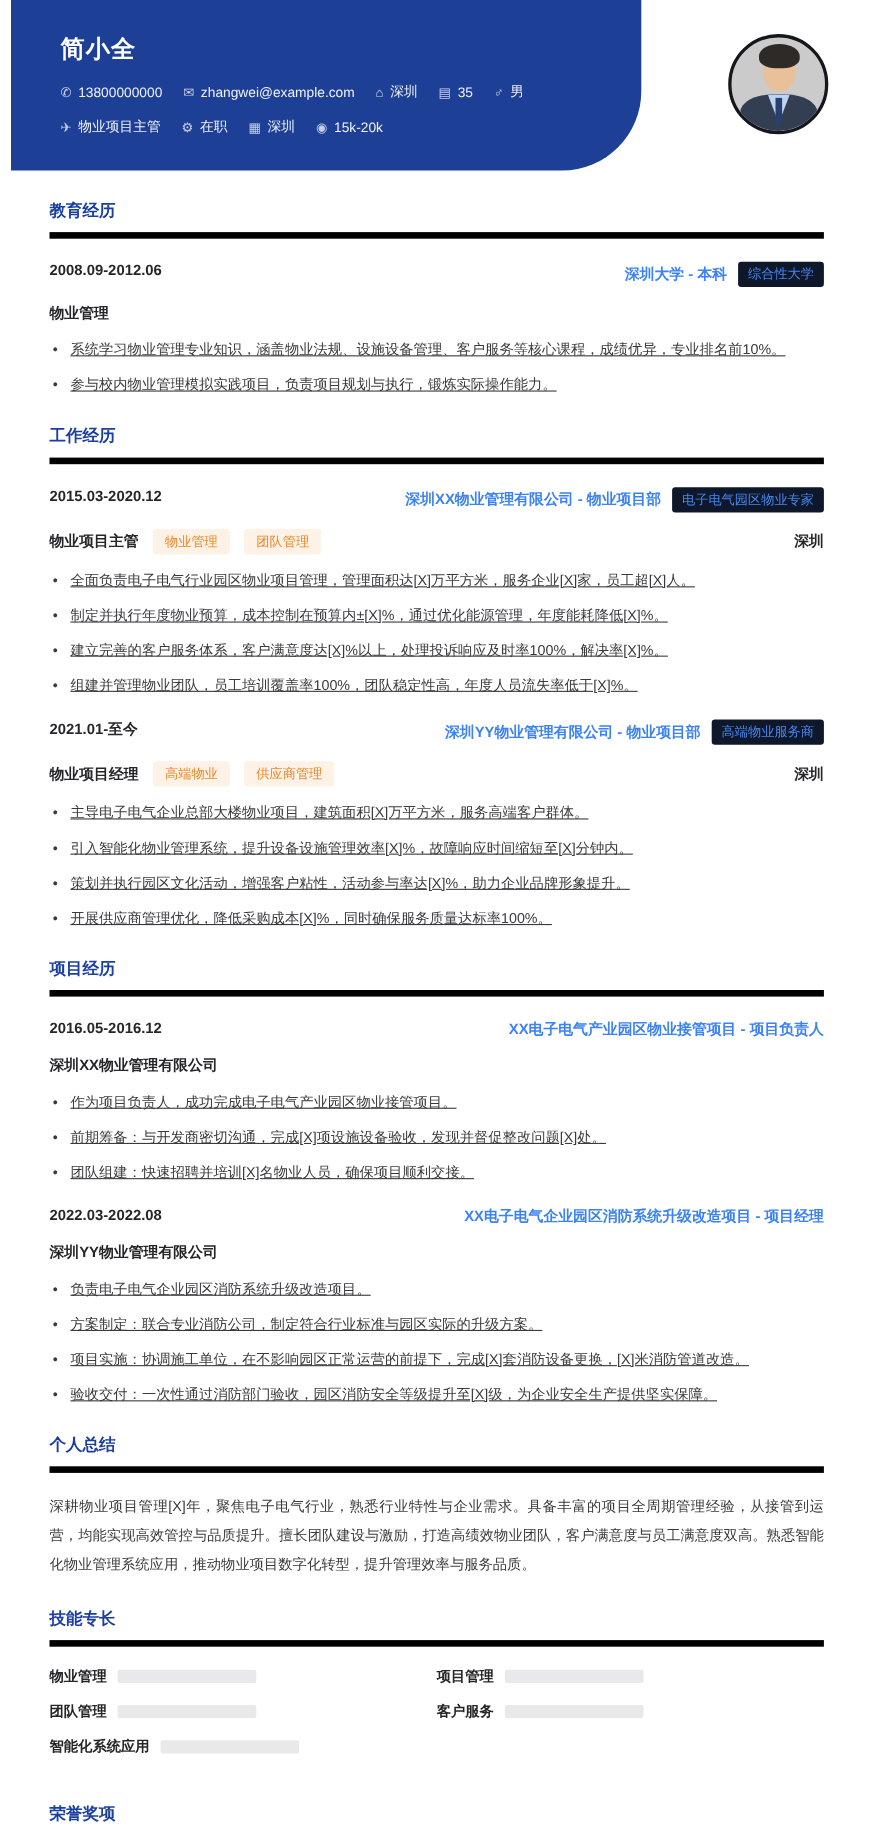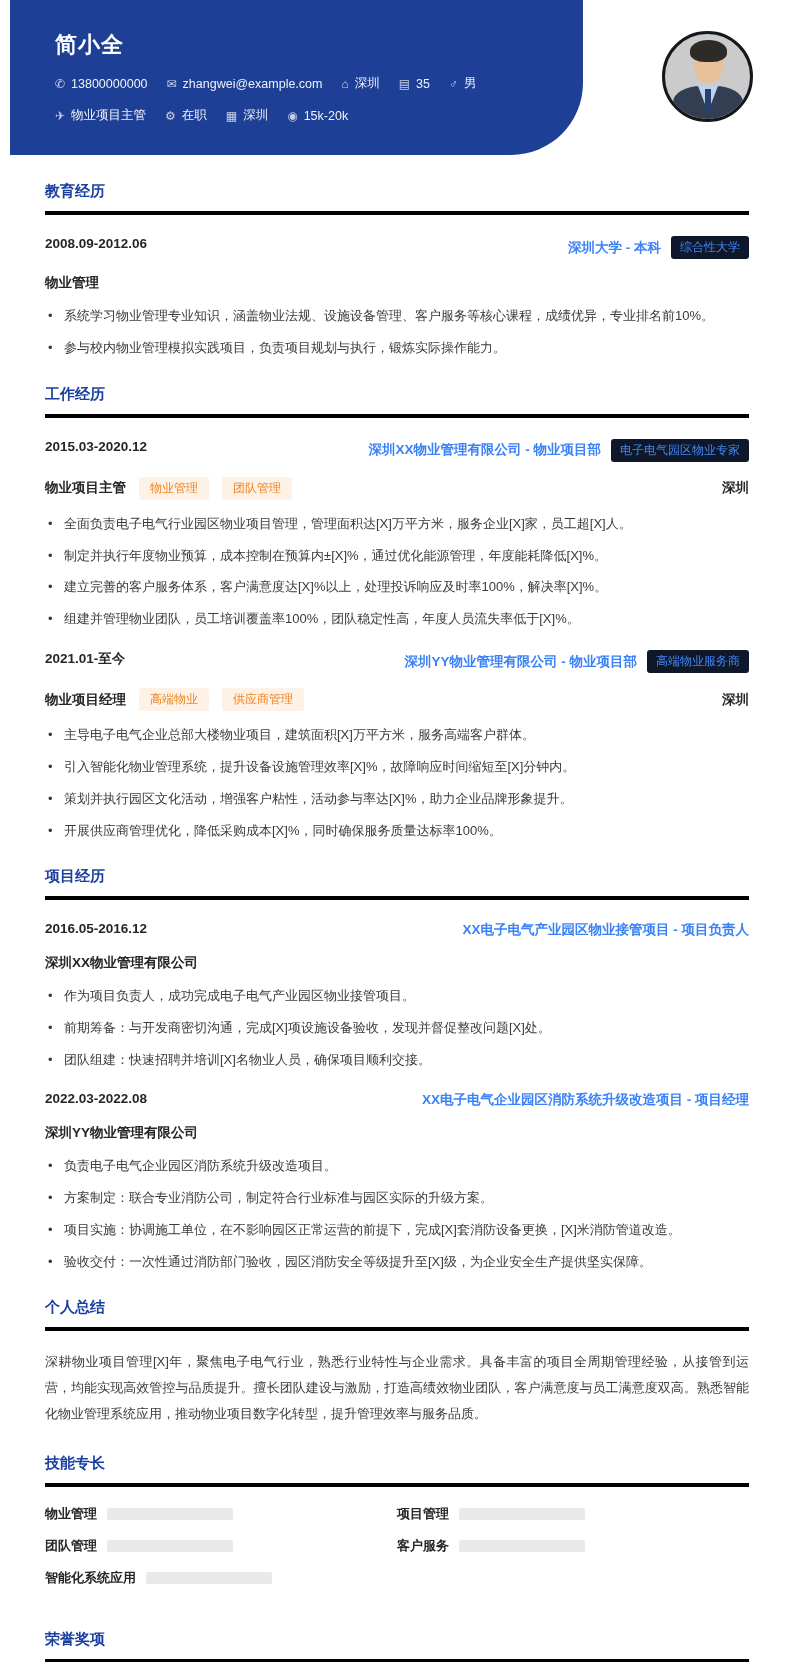--- a/index.html
+++ b/index.html
@@ -27,21 +27,21 @@
   .photo .p-head { position:absolute; left:29px; top:13px; width:29px; height:36px; border-radius:46%; background:#e8c09a; }
   .photo .p-hair { position:absolute; left:25px; top:6px; width:37px; height:22px; border-radius:50% 50% 40% 40%; background:#2e2a28; }
   .photo .p-suit { position:absolute; left:8px; top:52px; width:70px; height:40px; border-radius:40% 40% 0 0; background:#333e52; }
   .photo .p-shirt { position:absolute; left:33px; top:52px; width:20px; height:26px; background:#bcd4ef; clip-path:polygon(0 0,100% 0,50% 100%); }
   .photo .p-tie { position:absolute; left:40px; top:55px; width:6px; height:24px; background:#27406e; }
   
   .page-body { padding:0 45px; }
   .section { margin-top:27px; }
   .section-title {
     font-size:15px; font-weight:bold; color:#1a3fa0;
-    padding-bottom:10px; border-bottom:4px solid #000000;
+    padding-bottom:10px; border-bottom:6px solid #000000;
   }
   .entry { margin-top:21px; }
   .entry-head { display:flex; justify-content:space-between; align-items:flex-start; }
   .entry-period { font-weight:bold; font-size:13.5px; color:#26262a; }
   .entry-right { display:flex; align-items:center; }
   .entry-org { font-weight:bold; font-size:13.5px; color:#3b82f6; }
   .tag-blue {
     margin-left:10px; background:#0f172a; color:#4487f2;
     font-size:12px; padding:3px 9px; border-radius:3px; white-space:nowrap;
   }
@@ -50,21 +50,21 @@
   .role-name { font-weight:bold; font-size:13.5px; color:#26262a; }
   .tag-orange {
     margin-left:13px; background:#fdf2e5; color:#f08526;
     font-size:12px; padding:3px 11px; border-radius:3px; white-space:nowrap;
   }
   .entry-loc { font-weight:bold; font-size:13.5px; color:#26262a; }
   .major { font-weight:bold; font-size:13.5px; color:#26262a; margin-top:15px; }
   ul.bullets { list-style:none; margin-top:15px; }
   ul.bullets li {
     position:relative; padding-left:19px; margin-bottom:13px;
-    font-size:13px; color:#3a3a3e; line-height:1.45;
+    font-size:13px; color:#3a3a3e; line-height:1.45;text-decoration:underline;
   }
   ul.bullets li::before { content:"•"; position:absolute; left:3px; top:0; color:#3a3a3e; }
   .summary-text { margin-top:18px; font-size:13px; color:#3a3a3e; line-height:2.0; text-align:justify; }
   
   .skills-grid { display:grid; grid-template-columns:352px 352px; margin-top:20px; }
   .skill-row { display:flex; align-items:center; height:14px; margin-bottom:18px; }
   .skill-label { font-weight:bold; font-size:13px; color:#26262a; margin-right:10px; white-space:nowrap; }
   .skill-track { width:126px; height:12px; background:#e9e9ec; border-radius:2px; position:relative; overflow:hidden; }
   .skill-fill { height:100%; background:#1d3f96; clip-path:polygon(0 0,100% 0,calc(100% - 8px) 100%,0 100%); }
 </style>

